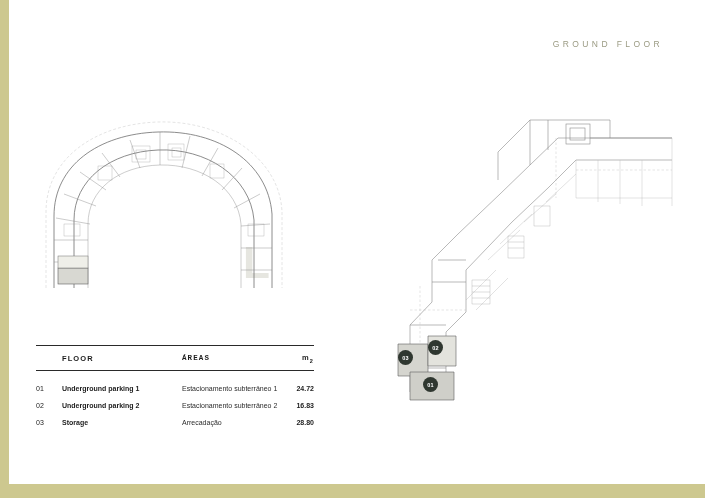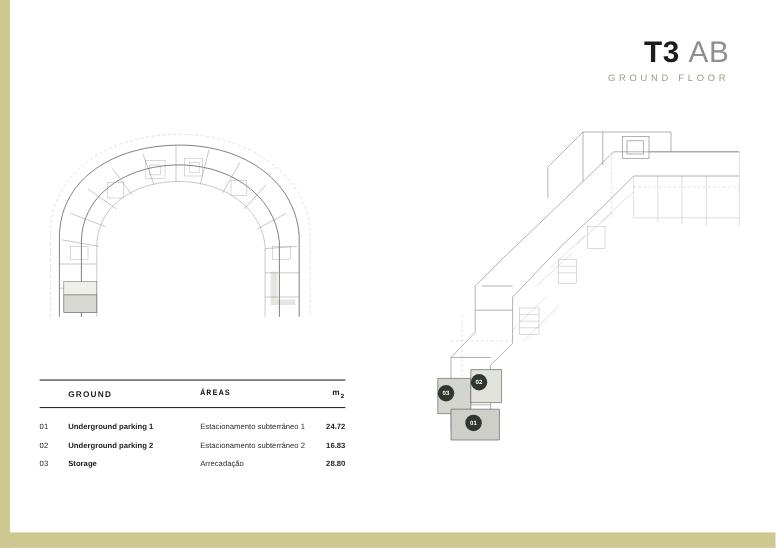--- a/index.html
+++ b/index.html
@@ -154,21 +154,20 @@
 </style>
 </head>
 <body>
 
 <div class="page">
 
   <div class="left-strip"></div>
   <div class="bottom-strip"></div>
 
   <div class="title-block">
-    <div class="title-main"><span class="t3">T3</span> <span class="ab">AB</span></div>
     <div class="title-sub">GROUND FLOOR</div>
   </div>
 
   <div class="watermark">L</div>
 
   <div class="plan-upper">
     <svg width="280" height="170" viewBox="0 0 280 170">
       <g fill="none" stroke="#7d7d7d" stroke-width="0.6">
 
         <path d="M18 168 L18 96 C18 46 62 14 122 12 C182 10 232 42 236 94 L236 168" stroke="#6f6f6f" stroke-width="0.8"></path>
@@ -285,21 +284,21 @@
 
     <div class="marker" style="left:18px; top:240px;">03</div>
     <div class="marker" style="left:48px; top:230px;">02</div>
     <div class="marker" style="left:43px; top:267px;">01</div>
   </div>
 
   <div class="areas">
     <div class="areas-rule"></div>
     <div class="areas-head">
       <div class="c-num"></div>
-      <div class="c-en">GROUND</div>
+      <div class="c-en">FLOOR</div>
       <div class="c-pt">ÁREAS</div>
       <div class="c-m2"><span>m</span><sub>2</sub></div>
     </div>
     <div class="areas-rule"></div>
 
     <div class="areas-rows">
       <div class="area-row">
         <div class="c-num">01</div>
         <div class="c-en">Underground parking 1</div>
         <div class="c-pt">Estacionamento subterrâneo 1</div>

